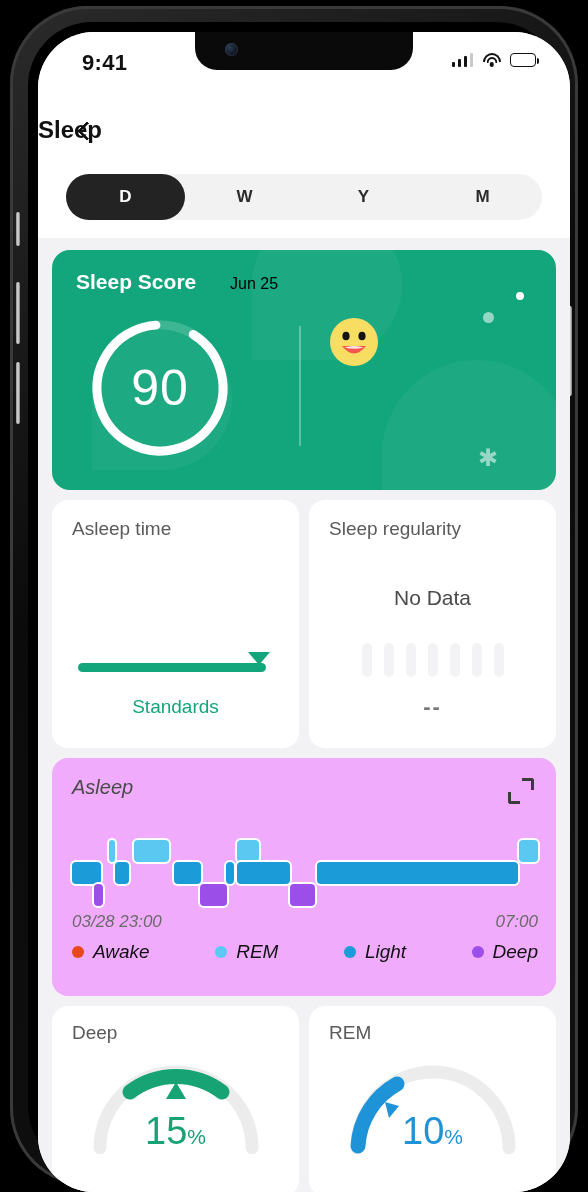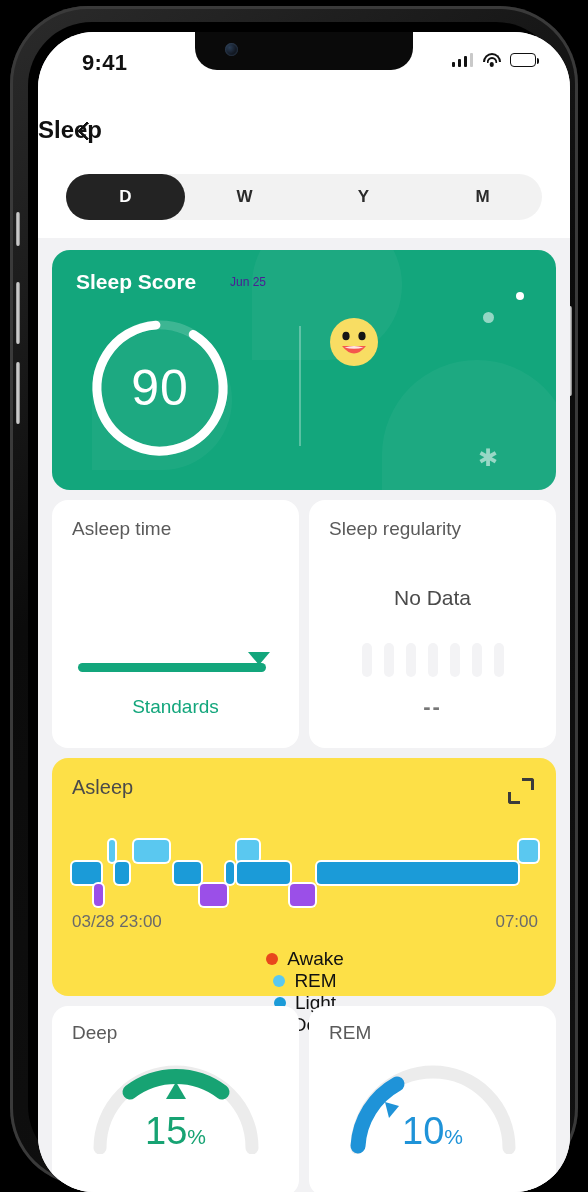--- a/index.html
+++ b/index.html
@@ -85,21 +85,21 @@
   
   .body{ position:absolute; left:0; top:206px; right:0; bottom:0; background:#f2f2f4;
     padding:0 14px; }
 
   
   .score-card{ position:relative; margin-top:12px; height:240px; border-radius:18px;
     background:#13a67c; overflow:hidden; }
   .fl{ position:absolute; background:rgba(255,255,255,.045); border-radius:50% 50% 50% 0; }
   .score-title{ position:absolute; left:24px; top:20px; font-size:21px; font-weight:bold;
     color:#fff; }
-  .score-date{ position:absolute; left:178px; top:25px; font-size:12px; color:#4c1d95; }
+  .score-date{ position:absolute; left:178px; top:25px; font-size:16px; color:#000000; }
   .ring-wrap{ position:absolute; left:32px; top:62px; width:152px; height:152px; }
   .ring-val{ position:absolute; left:0; top:0; width:100%; height:100%;
     display:flex; align-items:center; justify-content:center;
     font-size:50px; color:#fff; letter-spacing:1px; }
   .vdiv{ position:absolute; left:247px; top:76px; width:1.5px; height:120px;
     background:rgba(255,255,255,.30); }
   .emoji{ position:absolute; left:277px; top:67px; width:50px; height:50px; }
   .mood{ position:absolute; left:340px; top:69px; font-size:34px; color:#fff;
     letter-spacing:.3px; }
   .blurb{ position:absolute; left:277px; top:140px; width:230px; font-size:18px;
@@ -134,35 +134,35 @@
   .nodata{ position:absolute; left:0; right:0; top:86px; text-align:center;
     font-size:21px; color:#4a4a4a; }
   .ghost-bars{ position:absolute; left:0; right:0; top:140px; height:40px;
     display:flex; justify-content:center; align-items:center; gap:12px; }
   .ghost-bars i{ display:block; width:10px; height:34px; background:#f3f3f5;
     border-radius:5px; }
   .dashes{ position:absolute; left:0; right:0; top:194px; text-align:center;
     font-size:22px; font-weight:bold; color:#777; letter-spacing:2px; }
 
   
-  .card-hypno{ background:#fde047; border-radius:16px; margin-top:10px; height:238px;
-    position:relative; }
+  .card-hypno{ background:#f0abfc; border-radius:16px; margin-top:10px; height:238px;
+    position:relative;font-style:italic; }
   .hyp-title{ position:absolute; left:20px; top:18px; font-size:20px; color:#4a4a4a; }
   .expand{ position:absolute; right:22px; top:20px; width:26px; height:26px; }
   .expand b{ position:absolute; width:12px; height:12px; }
   .expand b.tr{ right:0; top:0; border-top:3px solid #3b3b3b; border-right:3px solid #3b3b3b;
     border-top-right-radius:3px; }
   .expand b.bl{ left:0; bottom:0; border-bottom:3px solid #3b3b3b; border-left:3px solid #3b3b3b;
     border-bottom-left-radius:3px; }
   .hyp-plot{ position:absolute; left:20px; top:82px; right:18px; height:66px; }
   .seg{ position:absolute; border-radius:4px; }
   .hyp-times{ position:absolute; left:20px; right:18px; top:154px; display:flex;
     justify-content:space-between; font-size:17px; color:#6a6a6a; }
-  .legend{ position:absolute; left:20px; right:18px; top:190px; display:flex;
-    justify-content:space-between; align-items:center;flex-direction:column; }
+  .legend{ position:absolute; left:20px; right:18px; top:183px; display:flex;
+    justify-content:space-between; align-items:center; }
   .leg{ display:flex; align-items:center; gap:9px; }
   .leg i{ width:12px; height:12px; border-radius:50%; display:block; }
   .leg span{ font-size:19px; color:#111; }
 
   
   .row3{ display:flex; gap:10px; margin-top:10px; }
   .card-gauge{ background:#fff; border-radius:16px; flex:1; height:190px; position:relative;
     overflow:hidden; }
   .g-title{ position:absolute; left:20px; top:16px; font-size:19px; color:#5a5a5a; }
   .g-svg{ position:absolute; left:50%; transform:translateX(-50%); top:48px; }

